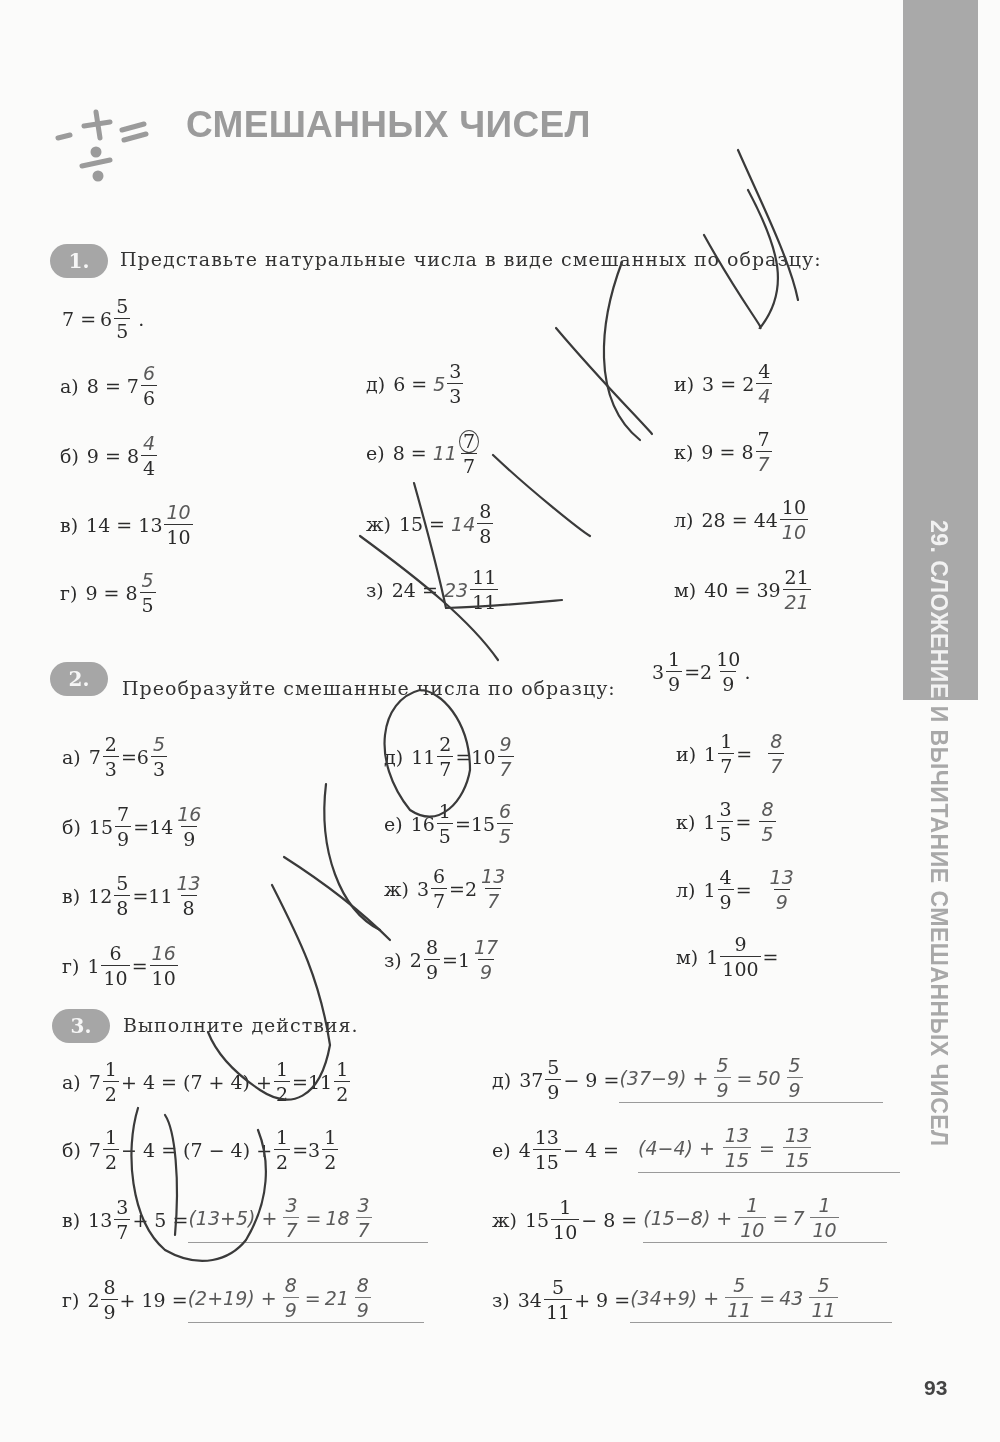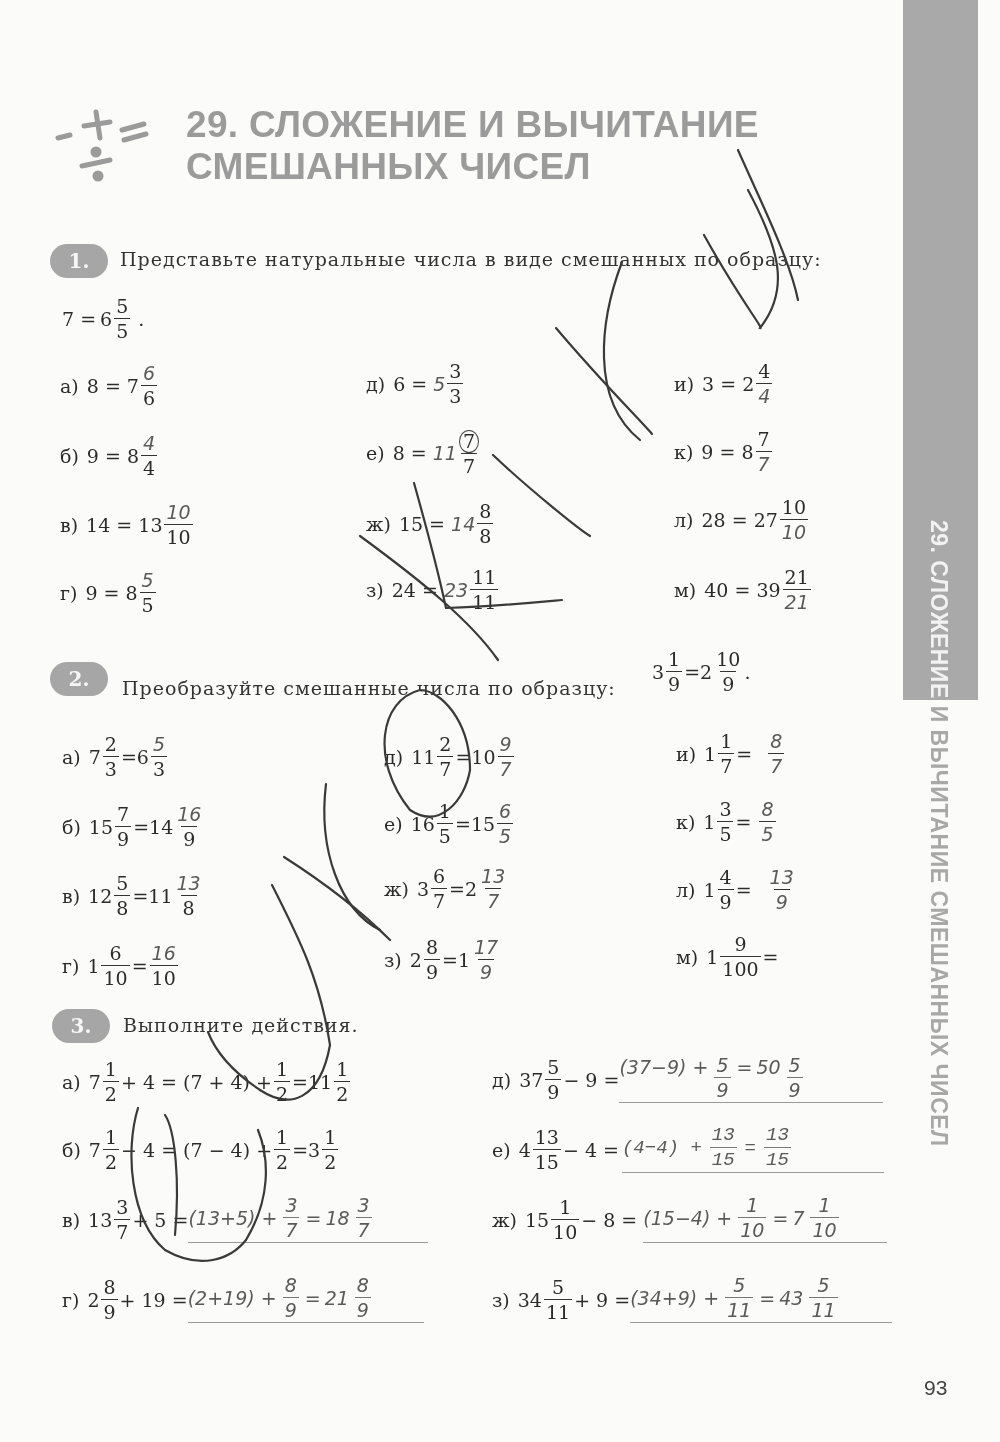--- a/index.html
+++ b/index.html
@@ -45,21 +45,21 @@
   .frac {
     display: inline-flex; flex-direction: column; align-items: center;
     vertical-align: middle; margin: 0 2px; line-height: 1;
   }
   .frac .n { padding: 0 2px 2px; }
   .frac .d { padding: 3px 2px 0; border-top: 1.5px solid #333; }
   .hw { font-family: "DejaVu Sans", sans-serif; font-style: italic; color: #5a5a5a; font-weight: normal; }
   .hw-line { border-bottom: 1.3px solid #9a9a9a; padding-bottom: 2px; }
   .page-num {
     left: 924px; top: 1376px;
-    font-family: "Liberation Sans", "DejaVu Sans", sans-serif; font-size: 21px; color: #444;
+    font-family: "Liberation Sans", "DejaVu Sans", sans-serif; font-size: 21px; color: #444; font-weight: bold;
   }
   svg.scribble { position: absolute; left: 0; top: 0; pointer-events: none; }
 </style>
 </head>
 <body>
 
 <div class="abs side-tab"></div>
 <div class="abs side-text"><span class="hl">29. СЛОЖЕНИЕ</span><span> И ВЫЧИТАНИЕ СМЕШАННЫХ ЧИСЕЛ</span></div>
 
 <svg class="abs title-icon" viewBox="0 0 110 90">
@@ -68,21 +68,20 @@
     <line x1="44" y1="12" x2="48" y2="38"></line>
     <line x1="32" y1="26" x2="58" y2="22"></line>
     <line x1="70" y1="30" x2="92" y2="24"></line>
     <line x1="72" y1="40" x2="94" y2="34"></line>
     <line x1="30" y1="66" x2="58" y2="60"></line>
     <circle cx="44" cy="52" r="3"></circle>
     <circle cx="46" cy="76" r="3"></circle>
   </g>
 </svg>
 <div class="abs title">
-  <div>29. СЛОЖЕНИЕ И ВЫЧИТАНИЕ</div>
   <div>СМЕШАННЫХ ЧИСЕЛ</div>
 </div>
 
 <div class="abs badge" style="left:50px; top:244px;">1.</div>
 <div class="abs task-text" style="left:120px; top:248px;">Представьте натуральные числа в виде смешанных по образцу:</div>
 
 <div class="abs item" style="left:62px; top:297px;">
   <span>7 =</span>
   <span style="margin-left:4px">6</span>
   <span class="frac">
@@ -169,21 +168,21 @@
 <div class="abs item" style="left:674px; top:430px;">
   <span class="lbl">к)</span>
   <span>9 =</span>&nbsp;<span>8</span>
   <span class="frac">
       <span class="n">7</span>
       <span class="d hw">7</span>
     </span>
 </div>
 <div class="abs item" style="left:674px; top:498px;">
   <span class="lbl">л)</span>
-  <span>28 =</span>&nbsp;<span>27</span>
+  <span>28 =</span>&nbsp;<span>44</span>
   <span class="frac">
       <span class="n">10</span>
       <span class="d hw">10</span>
     </span>
 </div>
 <div class="abs item" style="left:674px; top:568px;">
   <span class="lbl">м)</span>
   <span>40 =</span>&nbsp;<span>39</span>
   <span class="frac">
       <span class="n">21</span>
@@ -455,21 +454,21 @@
 </div>
 
 <div class="abs item" style="left:492px; top:1056px;">
   <span class="lbl">д)</span>
   <span>37</span>
   <span class="frac">
       <span class="n">5</span>
       <span class="d">9</span>
     </span>
   <span>− 9 =</span>
-  <span class="hw hw-line" style="display:inline-flex;align-items:flex-start;width:264px;gap:4px;">
+  <span class="hw hw-line" style="display:inline-flex;align-items:center;width:264px;gap:4px;">
     <span>(37−9) +</span>
     <span class="frac">
         <span class="n">5</span>
         <span class="d" style="border-top-color:#777">9</span>
       </span>
     <span>=</span>
       <span>50</span>
     <span class="frac">
         <span class="n">5</span>
         <span class="d" style="border-top-color:#777">9</span>
@@ -477,21 +476,21 @@
   </span>
 </div>
 <div class="abs item" style="left:492px; top:1126px;">
   <span class="lbl">е)</span>
   <span>4</span>
   <span class="frac">
       <span class="n">13</span>
       <span class="d">15</span>
     </span>
   <span>− 4 =</span>
-  <span class="hw hw-line" style="display:inline-flex;align-items:center;width:262px;gap:6px;margin-left:3px;font-family:Liberation Mono, monospace;">
+  <span class="hw hw-line" style="display:inline-flex;align-items:center;width:262px;gap:6px;margin-left:19px;">
     <span>(4−4) +</span>
     <span class="frac">
         <span class="n">13</span>
         <span class="d" style="border-top-color:#777">15</span>
       </span>
     <span>=</span>
     <span class="frac">
         <span class="n">13</span>
         <span class="d" style="border-top-color:#777">15</span>
       </span>
@@ -499,21 +498,21 @@
 </div>
 <div class="abs item" style="left:492px; top:1196px;">
   <span class="lbl">ж)</span>
   <span>15</span>
   <span class="frac">
       <span class="n">1</span>
       <span class="d">10</span>
     </span>
   <span>− 8 =</span>
   <span class="hw hw-line" style="display:inline-flex;align-items:center;width:244px;gap:4px;margin-left:6px;">
-    <span>(15−4) +</span>
+    <span>(15−8) +</span>
     <span class="frac">
         <span class="n">1</span>
         <span class="d" style="border-top-color:#777">10</span>
       </span>
     <span>=</span>
       <span>7</span>
     <span class="frac">
         <span class="n">1</span>
         <span class="d" style="border-top-color:#777">10</span>
       </span>

